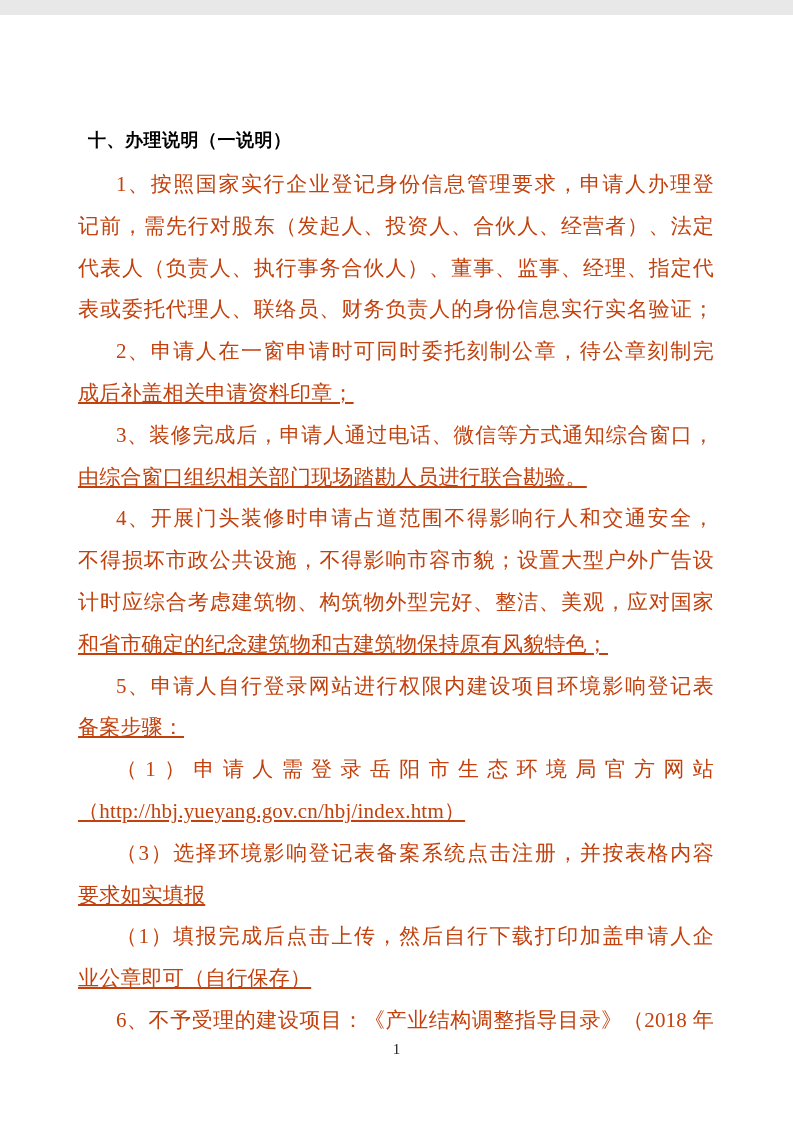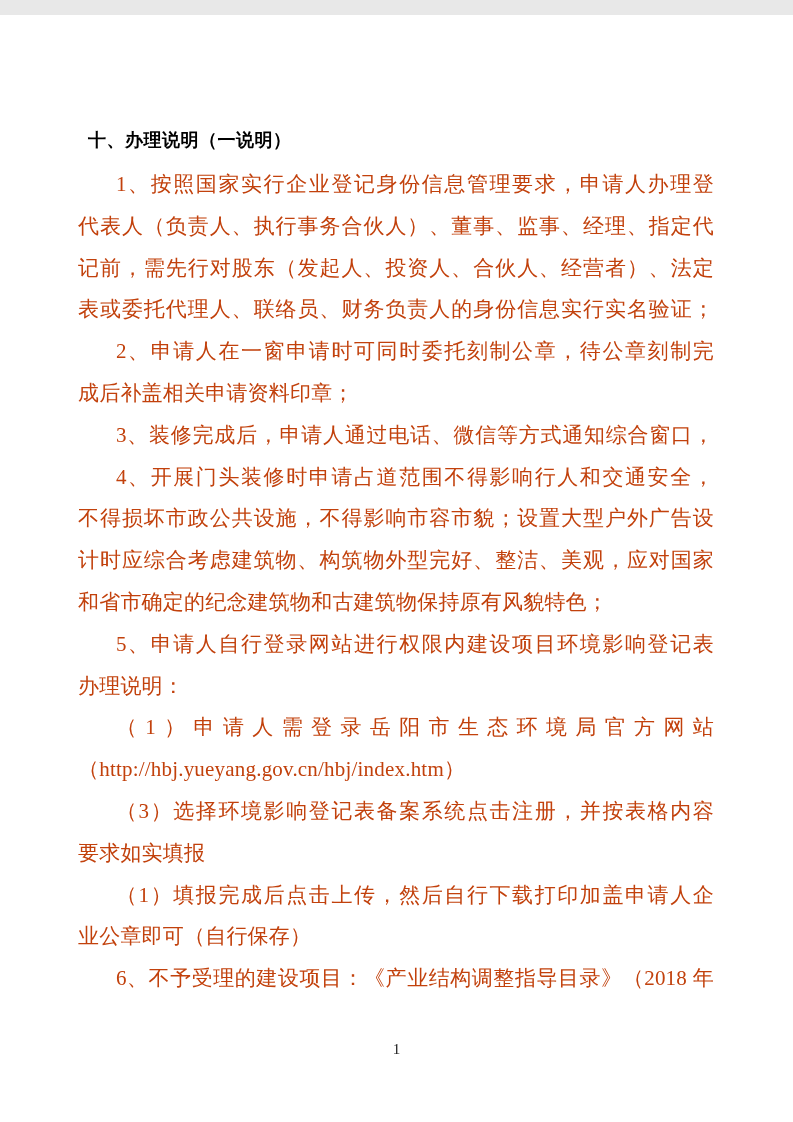--- a/index.html
+++ b/index.html
@@ -35,20 +35,21 @@
     letter-spacing:0.2px;
     color:#c2410c;
   }
   .line.stretch{
     text-align:justify;
     text-align-last:justify;
   }
   .line.plain{
     text-align:right;
     text-align-last:left;
+    text-decoration:underline;
   }
   .line.indent{
     text-indent:38px;
   }
   .page-number{
     position:absolute;
     left:0;top:1024px;
     width:100%;
     text-align:center;
     font-size:15px;
@@ -57,32 +58,33 @@
   }
 </style>
 </head>
 <body>
 
 <div class="page">
   <h1 class="heading">十、办理说明（一说明）</h1>
 
   <div class="body">
       <div class="line stretch indent">1、按照国家实行企业登记身份信息管理要求，申请人办理登</div>
+      <div class="line stretch">记前，需先行对股东（发起人、投资人、合伙人、经营者）、法定</div>
       <div class="line stretch">代表人（负责人、执行事务合伙人）、董事、监事、经理、指定代</div>
-      <div class="line stretch">记前，需先行对股东（发起人、投资人、合伙人、经营者）、法定</div>
       <div class="line stretch">表或委托代理人、联络员、财务负责人的身份信息实行实名验证；</div>
       <div class="line stretch indent">2、申请人在一窗申请时可同时委托刻制公章，待公章刻制完</div>
       <div class="line plain">成后补盖相关申请资料印章；</div>
       <div class="line stretch indent">3、装修完成后，申请人通过电话、微信等方式通知综合窗口，</div>
+      <div class="line plain">由综合窗口组织相关部门现场踏勘人员进行联合勘验。</div>
       <div class="line stretch indent">4、开展门头装修时申请占道范围不得影响行人和交通安全，</div>
       <div class="line stretch">不得损坏市政公共设施，不得影响市容市貌；设置大型户外广告设</div>
       <div class="line stretch">计时应综合考虑建筑物、构筑物外型完好、整洁、美观，应对国家</div>
       <div class="line plain">和省市确定的纪念建筑物和古建筑物保持原有风貌特色；</div>
       <div class="line stretch indent">5、申请人自行登录网站进行权限内建设项目环境影响登记表</div>
-      <div class="line plain">办理说明：</div>
+      <div class="line plain">备案步骤：</div>
       <div class="line stretch indent">（1）申请人需登录岳阳市生态环境局官方网站</div>
       <div class="line plain">（http://hbj.yueyang.gov.cn/hbj/index.htm）</div>
       <div class="line stretch indent">（3）选择环境影响登记表备案系统点击注册，并按表格内容</div>
       <div class="line plain">要求如实填报</div>
       <div class="line stretch indent">（1）填报完成后点击上传，然后自行下载打印加盖申请人企</div>
       <div class="line plain">业公章即可（自行保存）</div>
       <div class="line stretch indent">6、不予受理的建设项目：《产业结构调整指导目录》（2018 年</div>
     </div>
 
   <div class="page-number">1</div>

